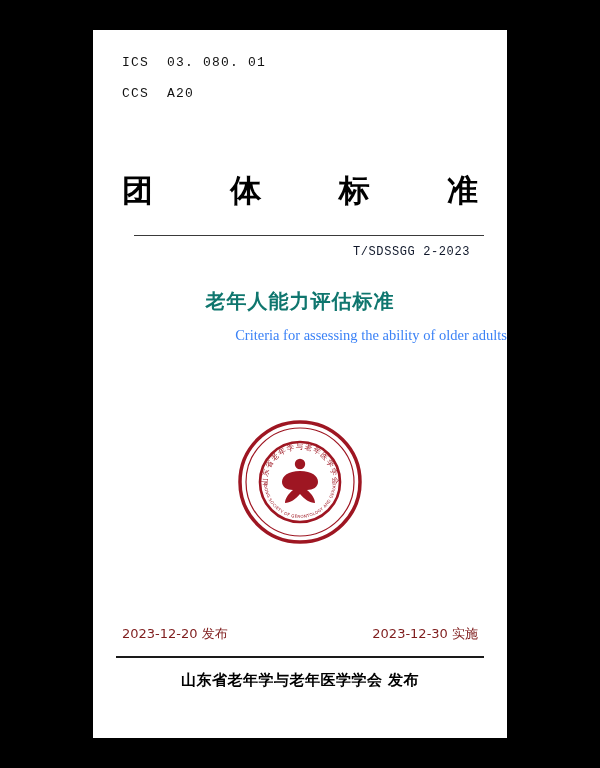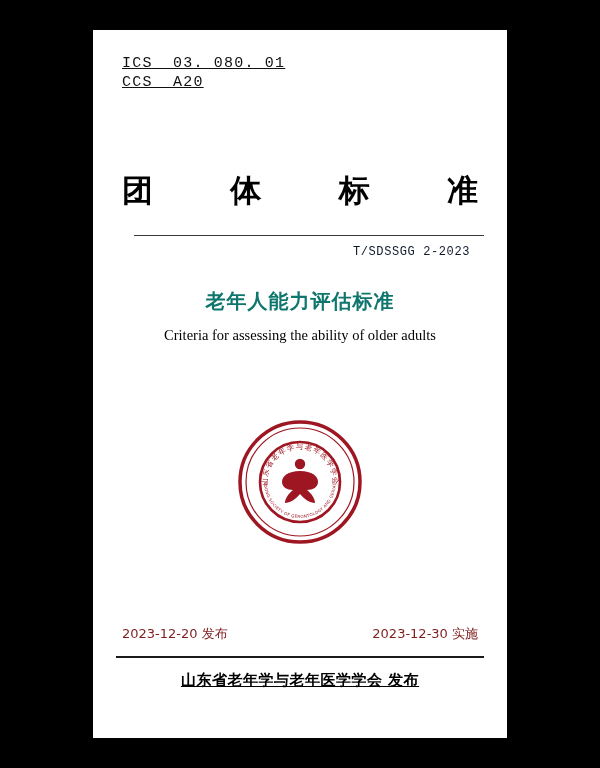--- a/index.html
+++ b/index.html
@@ -18,28 +18,27 @@
     left: 93px;
     top: 30px;
     width: 414px;
     height: 708px;
     background: #ffffff;
   }
   .ics-line {
     position: absolute;
     left: 29px;
     font-family: "Liberation Mono", monospace;
-    font-size: 15px;
+    font-size: 13px;
     letter-spacing: 1.2px;
     color: #111;
     white-space: pre;
-    text-decoration: underline;
   }
   #ics { top: 25px; }
-  #ccs { top: 44px; text-align: center; }
+  #ccs { top: 56px; text-align: center; }
 
   #bt-title {
     position: absolute;
     left: 29px;
     right: 29px;
     top: 140px;
     display: flex;
     justify-content: space-between;
     font-family: "DejaVu Sans", sans-serif;
     font-weight: bold;
@@ -77,24 +76,24 @@
     font-weight: bold;
     font-size: 20px;
     letter-spacing: 1px;
     color: #0f766e;
   }
   #doc-title-en {
     position: absolute;
     left: 0;
     right: 0;
     top: 297px;
-    text-align: center;
+    text-align: right;
     font-family: "Liberation Serif", serif;
     font-size: 14.5px;
-    color: #000000;
+    color: #3b82f6;
   }
 
   #emblem {
     position: absolute;
     left: 50%;
     top: 390px;
     transform: translateX(-50%);
     width: 124px;
     height: 124px;
   }
@@ -124,21 +123,20 @@
     position: absolute;
     left: 0;
     right: 0;
     top: 641px;
     text-align: center;
     font-family: "DejaVu Sans", sans-serif;
     font-weight: bold;
     font-size: 15px;
     letter-spacing: 0.5px;
     color: #000;
-    text-decoration: underline;
   }
 </style>
 </head>
 <body>
 
 <div id="page">
 
   <div class="ics-line" id="ics">ICS  03. 080. 01</div>
   <div class="ics-line" id="ccs">CCS  A20</div>
 

